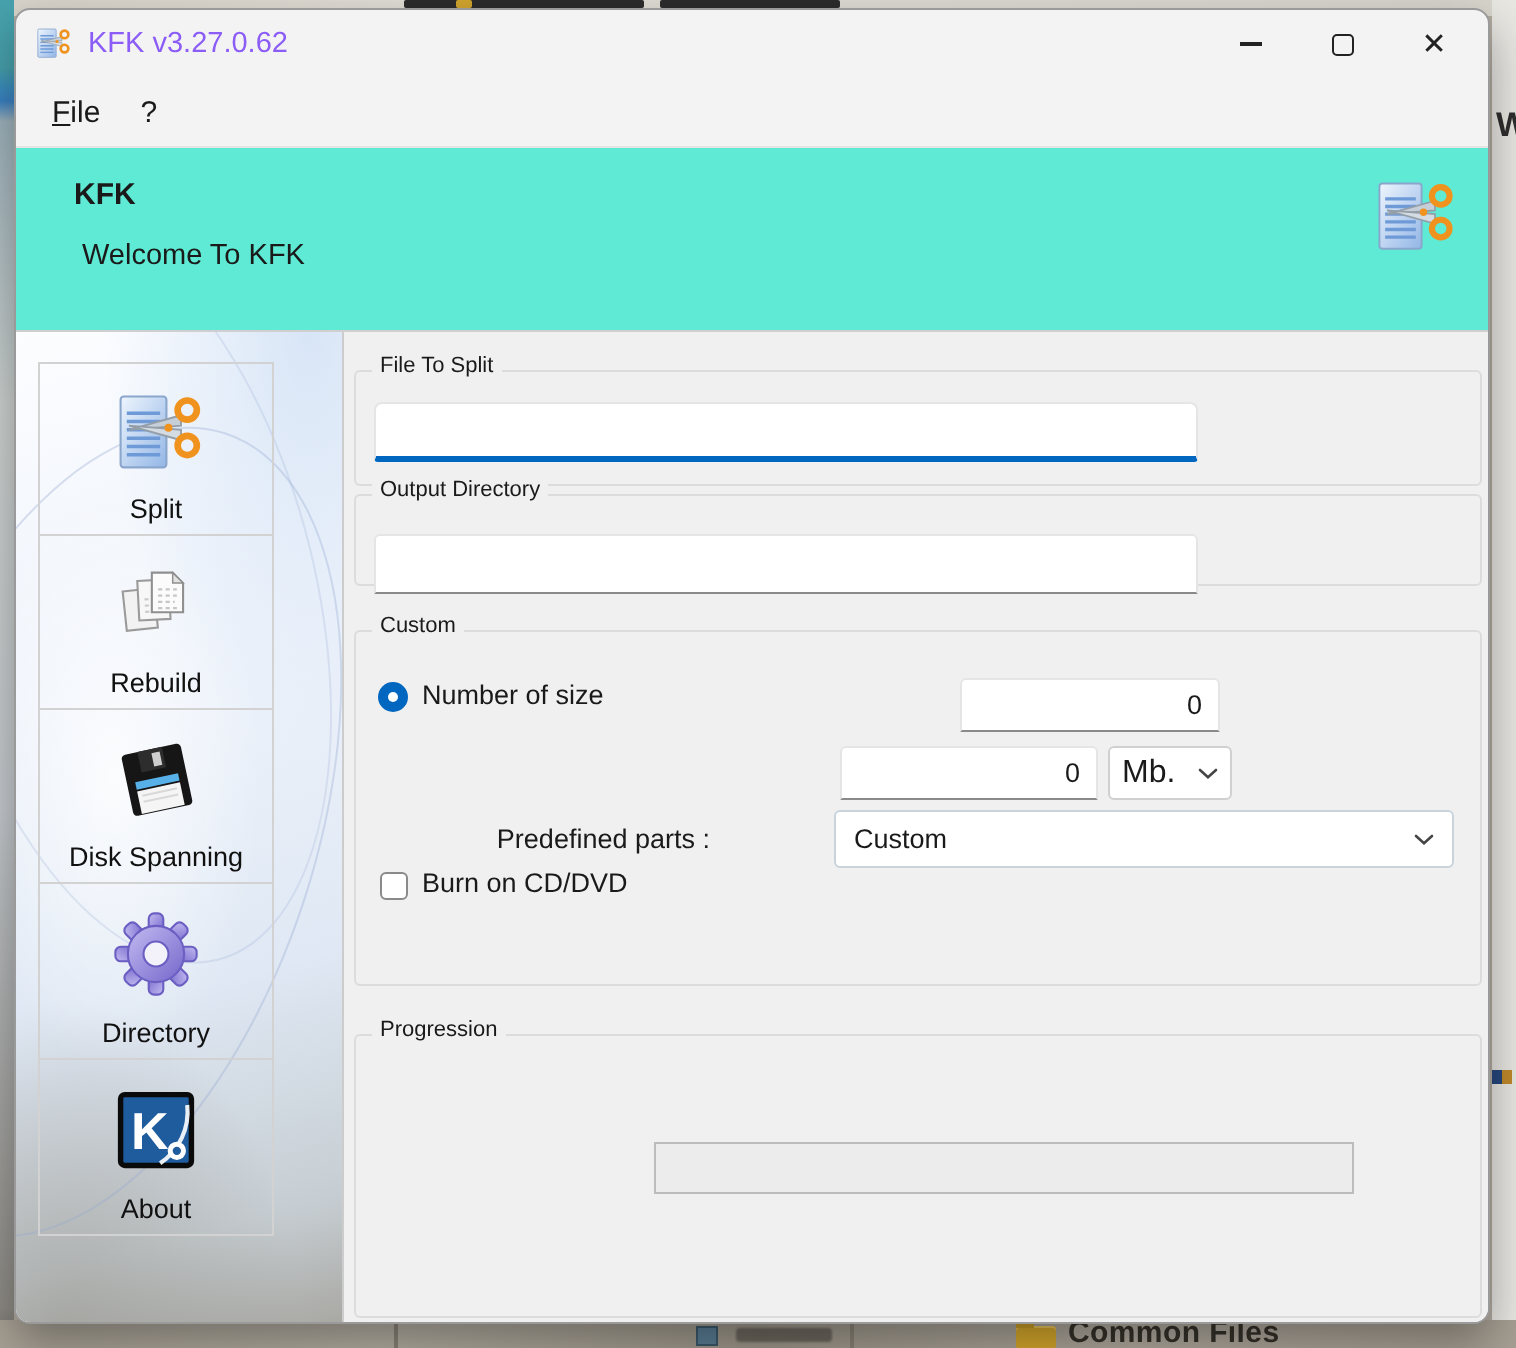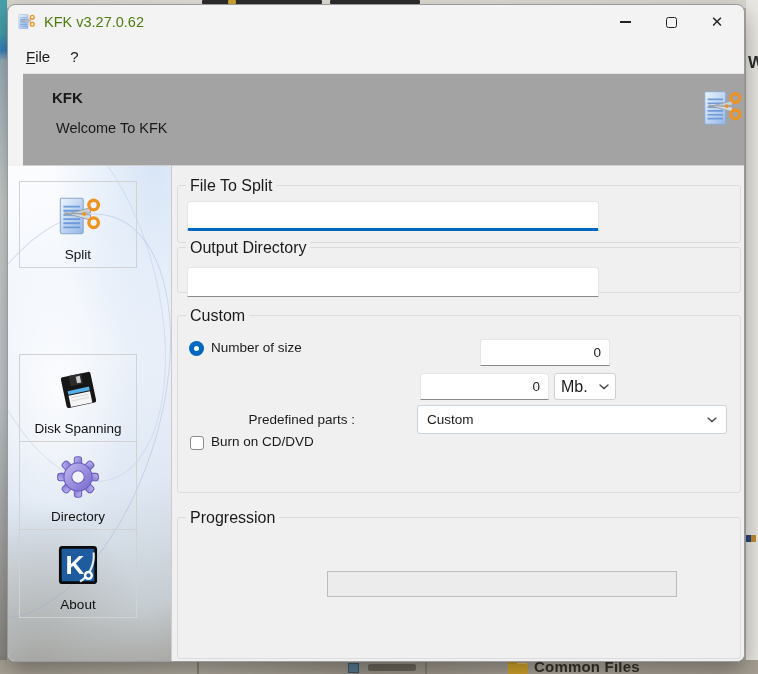--- a/index.html
+++ b/index.html
@@ -28,33 +28,33 @@
   .rs-dot1 { position:absolute; left:0; top:535px; width:5px; height:7px; background:#27477e; }
   .rs-dot2 { position:absolute; left:5px; top:535px; width:5px; height:7px; background:#c08a2a; }
 
   
   .window { position:absolute; left:7px; top:4px; width:738px; height:658px;
     background:#f3f3f3; border:1px solid #9a9a9a; border-radius:8px;
     box-shadow:0 10px 24px rgba(0,0,0,.35); overflow:hidden; }
 
   .titlebar { position:absolute; left:0; top:0; width:100%; height:34px; display:flex; align-items:center; }
   .titlebar .app-ico { margin:0 8px 0 8px; width:20px; height:20px; }
-  .titlebar .title { font-size:14.5px; color:#4d7c0f; }
+  .titlebar .title { font-size:14.5px; color:#8b5cf6; }
   .winbtns { position:absolute; right:4px; top:0; height:34px; display:flex; }
   .winbtn { width:46px; height:34px; display:flex; align-items:center; justify-content:center; cursor:default; }
   .ic-min { width:11px; height:1.4px; background:#222; }
   .ic-max { width:11px; height:11px; border:1.4px solid #222; border-radius:2.5px; }
   .ic-close { font-size:15px; line-height:15px; color:#222; font-family:"DejaVu Sans",sans-serif; }
 
   .menubar { position:absolute; left:0; top:34px; width:100%; height:34px; display:flex; align-items:center; }
   .menu-item { padding:4px 10px; font-size:15px; }
   .menu-item.file { margin-left:8px; }
   .menu-item.file::first-letter { text-decoration:underline; }
 
-  .headerband { position:absolute; left:15px; top:68px; width:100%; height:93px; background:#a3a3a3;
+  .headerband { position:absolute; left:0; top:68px; width:100%; height:93px; background:#5eead4;
     border-top:1px solid #e4e4e4; border-bottom:1px solid #cfcfcf; }
   .hb-title { position:absolute; left:29px; top:15px; font-size:15px; font-weight:bold; }
   .hb-sub { position:absolute; left:33px; top:46px; font-size:14.5px; }
   .hb-ico { position:absolute; right:14px; top:12px; width:48px; height:46px; }
 
   .content { position:absolute; left:0; top:161px; width:738px; height:497px; background:#f0f0f0; }
 
   
   .sidebar { position:absolute; left:0; top:0; width:164px; height:497px; overflow:hidden;
     background:
@@ -67,21 +67,21 @@
   .sw1 { left:-70px; top:40px; width:220px; height:420px; transform:rotate(18deg); }
   .sw2 { left:-40px; top:-60px; width:190px; height:380px; transform:rotate(-14deg); border-color:rgba(160,180,215,.28); }
   .side-item { position:absolute; left:11px; width:118px; border:1px solid #d2d2d2;
     display:flex; flex-direction:column; align-items:center; justify-content:flex-end; cursor:default; }
   .side-item .sicon { position:absolute; left:50%; top:10px; transform:translateX(-50%); width:50px; height:50px; }
   .side-item .slabel { margin-bottom:5px; font-size:13.5px; color:#111; }
 
   
   .panel { position:absolute; left:164px; top:0; width:574px; height:497px; }
   .group { position:absolute; left:5px; width:564px; border:1px solid #dcdcdc; border-radius:3px; }
-  .legend { position:absolute; left:8px; top:-9px; background:#f0f0f0; padding:0 4px; font-size:16px; }
+  .legend { position:absolute; left:8px; top:-9px; background:#f0f0f0; padding:0 4px; font-size:11px; }
   .g-file { top:19px; height:58px; }
   .g-out  { top:81px; height:46px; }
   .g-opt  { top:149px; height:178px; }
   .g-prog { top:351px; height:142px; }
 
   .tb { position:absolute; background:#ffffff; border:1px solid #e5e5e5; border-bottom:1px solid #8a8a8a;
     border-radius:3px 3px 0 0; font-size:13.5px; padding:0 8px; outline:none;
     font-family:"Liberation Sans",sans-serif; color:#1a1a1a; }
   .tb-file { left:9px; top:15px; width:412px; height:30px; border-bottom:3px solid #0067c0; border-radius:4px 4px 2px 2px; }
   .tb-out  { left:9px; top:19px; width:412px; height:30px; }
@@ -256,20 +256,26 @@
       <div class="sidebar">
         <div class="swirl sw1"></div>
         <div class="swirl sw2"></div>
 
         <div class="side-item" style="top:15px;height:87px">
           <svg class="sicon">
               <use href="#ic-kfk"></use>
             </svg>
           <span class="slabel">Split</span>
         </div>
+        <div class="side-item" style="top:101px;height:88px">
+          <svg class="sicon">
+              <use href="#ic-rebuild"></use>
+            </svg>
+          <span class="slabel">Rebuild</span>
+        </div>
         <div class="side-item" style="top:188px;height:88px">
           <svg class="sicon">
               <use href="#ic-disk"></use>
             </svg>
           <span class="slabel">Disk Spanning</span>
         </div>
         <div class="side-item" style="top:275px;height:89px">
           <svg class="sicon">
               <use href="#ic-gear"></use>
             </svg>

